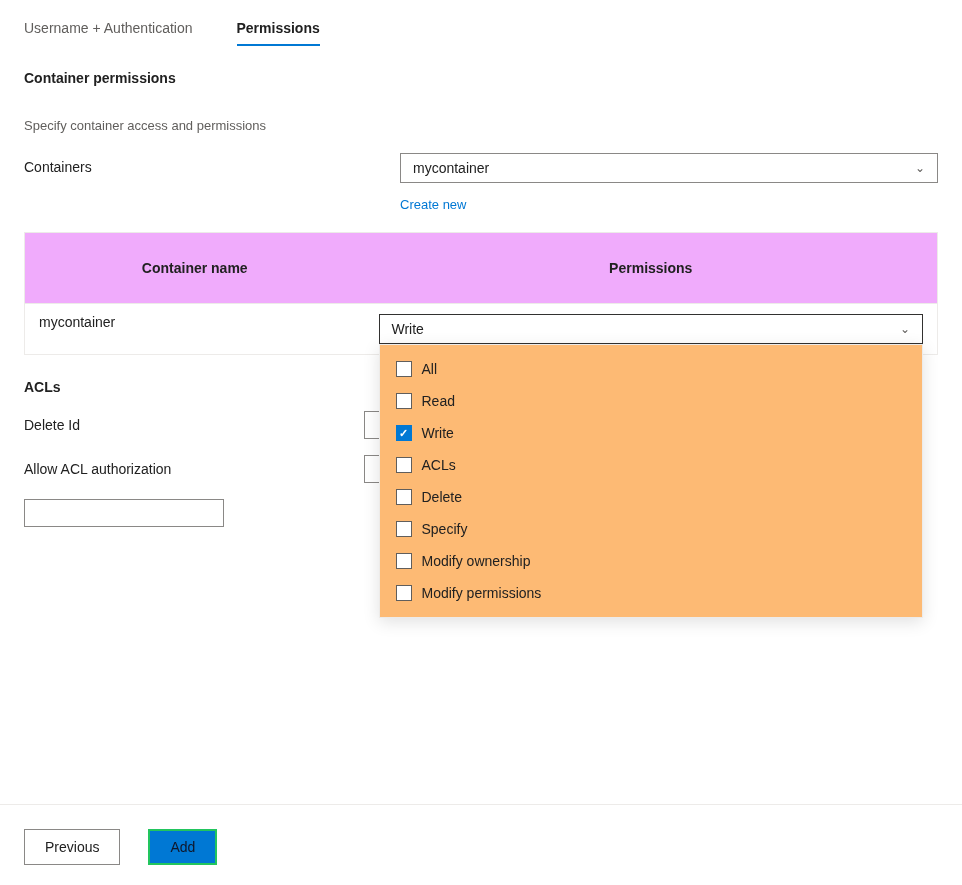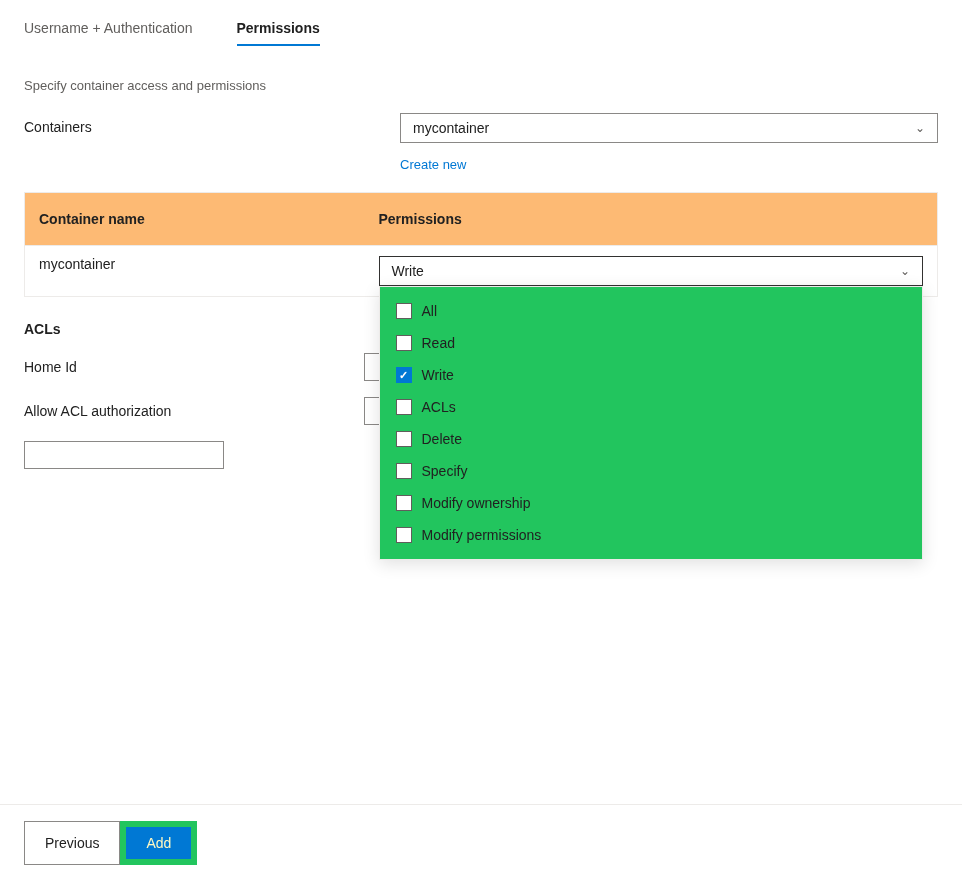--- a/index.html
+++ b/index.html
@@ -95,23 +95,23 @@
     }
 
     
     .permissions-table {
       width: 100%;
       border-collapse: collapse;
       margin-top: 20px;
       border: 1px solid #edebe9;
     }
     .permissions-table th {
-      background: #fdba74;
-      padding: 18px 14px;
-      text-align: left;
+      background: #f0abfc;
+      padding: 27px 14px;
+      text-align: center;
       font-weight: 600;
       font-size: 14px;
       border-bottom: 1px solid #edebe9;
     }
     .permissions-table th:first-child {
       width: 340px;
     }
     .permissions-table td {
       padding: 10px 14px;
       border-bottom: 1px solid #edebe9;
@@ -133,21 +133,21 @@
       cursor: pointer;
       font-size: 14px;
     }
 
     
     .dropdown-menu {
       position: absolute;
       top: 100%;
       left: 0;
       right: 0;
-      background: #22c55e;
+      background: #fdba74;
       border: 1px solid #edebe9;
       box-shadow: 0 4px 16px rgba(0,0,0,0.12);
       z-index: 100;
       padding: 8px 0;
     }
     .dropdown-item {
       display: flex;
       align-items: center;
       padding: 8px 16px;
       cursor: pointer;
@@ -215,35 +215,35 @@
       left: 0;
       right: 0;
     }
 
     
     .footer {
       position: absolute;
       bottom: 20px;
       left: 24px;
       display: flex;
-      gap: 0;
+      gap: 28px;
     }
     .btn-previous {
       padding: 8px 20px;
       border: 1px solid #8a8886;
       background: #fff;
       font-size: 14px;
       cursor: pointer;
       color: #212121;
     }
     .btn-add {
       padding: 8px 20px;
-      border: 6px solid #22c55e;
+      border: 2px solid #22c55e;
       background: #0078d4;
-      color: #fef9c3;
+      color: #0f172a;
       font-size: 14px;
       cursor: pointer;
     }
 
     .info-icon {
       display: inline-flex;
       align-items: center;
       justify-content: center;
       width: 16px;
       height: 16px;
@@ -263,20 +263,21 @@
   <div class="tabs">
     <div class="tab">
       <span>Username + Authentication</span>
     </div>
     <div class="tab active">
       <span>Permissions</span>
     </div>
   </div>
 
   <div>
+    <div class="section-title">Container permissions</div>
     <div class="section-subtitle">Specify container access and permissions</div>
 
     <div class="form-row">
       <div class="form-label">Containers</div>
       <div class="form-control">
         <div class="dropdown">
           <span>mycontainer</span>
           <span class="dropdown-arrow">⌄</span>
         </div>
         <a class="create-new-link">Create new</a>
@@ -347,21 +348,21 @@
           </td>
         </tr>
       </tbody>
     </table>
   </div>
 
   <div class="acls-section">
     <div class="acls-title">ACLs</div>
 
     <div class="acl-form-row">
-      <div class="acl-label">Home Id</div>
+      <div class="acl-label">Delete Id</div>
       <input class="acl-input" type="text" value="" style="">
     </div>
 
     <div class="acl-form-row">
       <div class="acl-label">Allow ACL authorization</div>
       <input class="acl-input" type="text" value="" style="width: 60px;">
     </div>
 
     <div class="acl-form-row">
       <input class="acl-input" type="text" value="" style="">

